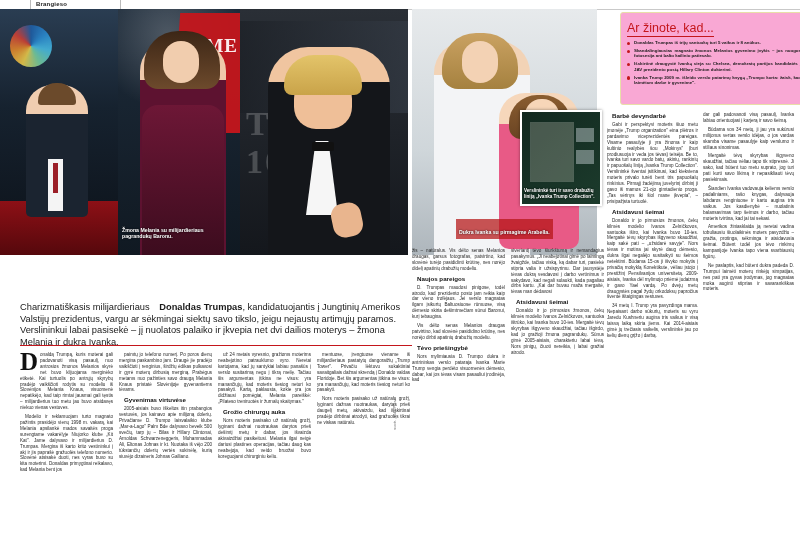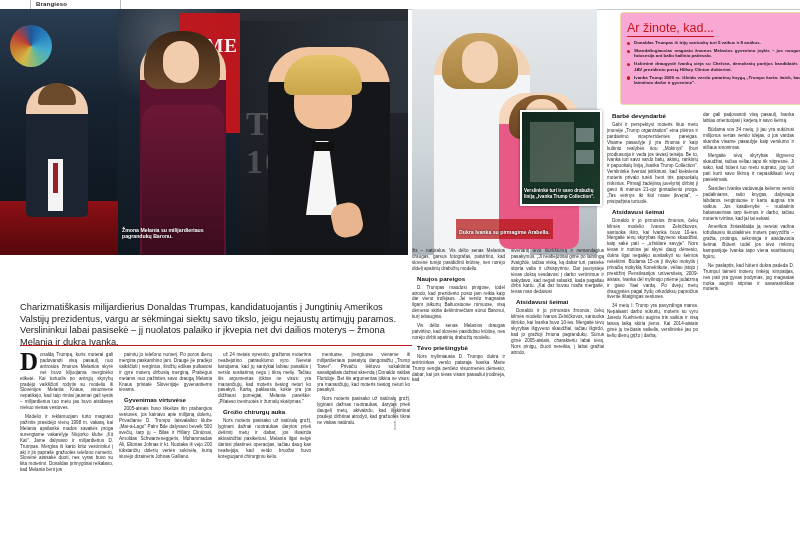--- a/index.html
+++ b/index.html
@@ -112,21 +112,21 @@
   .headline{
     position:absolute;left:20px;top:258px;width:392px;height:40px;
     font-size:39px;font-weight:bold;line-height:40px;letter-spacing:-1.2px;
     color:#111;white-space:nowrap;
   }
   .headline .hl-orange{color:#f5a11d;}
   .standfirst{
     position:absolute;left:20px;top:302px;width:392px;
     font-size:9.3px;line-height:11.6px;color:#1a1a1a;
   }
-  .standfirst b{font-weight:normal;}
+  .standfirst b{font-weight:bold;margin-left:7px;}
   .rule-red{position:absolute;left:20px;top:345px;width:392px;height:1.4px;background:#c4161c;}
 
   
   .col{position:absolute;font-size:4.6px;line-height:5.9px;color:#2a2a2a;text-align:justify;}
   .col p{margin:0 0 3px 0;text-indent:5px;}
   .col p.noind{text-indent:0;}
   .sub{font-size:6.2px;font-weight:bold;color:#111;margin:5px 0 2.5px 0;line-height:7px;text-indent:0;}
   .dropcap{float:left;font-size:25px;line-height:20px;font-weight:bold;color:#111;
     margin:0 2px -1px 0;font-family:"Liberation Serif",serif;}
 
@@ -226,21 +226,21 @@
   <div class="inset">
     <div class="win"></div>
     <div class="winframe"></div>
     <div class="panel"></div>
     <div class="panel2"></div>
   </div>
   <div class="inset-cap">Verslininkė turi ir savo drabužių liniją „Ivanka Trump Collection".</div>
 
 
   <div class="standfirst">
-    <span>Charizmatiškasis milijardierius </span><b>Donaldas Trumpas</b><span>, kandidatuojantis į Jungtinių Amerikos Valstijų prezidentus, vargu ar sėkmingai siektų savo tikslo, jeigu nejaustų artimųjų paramos. Verslininkui labai pasisekė – jį nuolatos palaiko ir įkvepia net dvi dailios moterys – žmona Melania ir dukra Ivanka.</span>
+    <span>Charizmatiškasis milijardieriaus </span><b>Donaldas Trumpas</b><span>, kandidatuojantis į Jungtinių Amerikos Valstijų prezidentus, vargu ar sėkmingai siektų savo tikslo, jeigu nejaustų artimųjų paramos. Verslininkui labai pasisekė – jį nuolatos palaiko ir įkvepia net dvi dailios moterys – žmona Melania ir dukra Ivanka.</span>
   </div>
   <div class="rule-red"></div>
 
   <div class="col c1">
     <p class="noind"><span class="dropcap">D</span><span>onaldą Trumpą, kuris moterai gali padovanoti visą pasaulį, nuo antrosios žmonos Melanios skyrė net buvo klijuojama merginėko etiketė. Kai turtuolis po antrųjų skyrybų pradėjo vaikščioti rodytis su modeliu iš Slovėnijos Melania Knaus, visuomenė nepatikėjo, kad taip rimtai jausmai gali tęstis – milijardierius tuo metu jau buvo atsidavęs niekuo vienas vestuves.</span></p>
     <p>Modelio ir reklamuojam turto magnato pažintis prasidėjo vienų 1998 m. vakarą, kai Melania apsilankė mados savaités proga surengtame vakarėlyje Niujorko klube „Kit Kat". Jame dalyvavo ir milijardierius D. Trumpas. Mergina iš karto krito vestininkui į akį ir jis paprašė gražuolės telefono numerio. Slovėnė atsisakė duoti, nes vyras buvo su kita moterimi. Donaldas primygtinai reikalavo, kad Melania bent jos</p>
   </div>
 
   <div class="col c2">
     <p>paimtų jo telefono numerį. Po poros dienų mergina paskambino jam. Draugė jie pradėjo vaikščioti į renginius, širdžių ėdikas pulkavosi ir gyrė moterų dirbusią merginą. Prabėgus metams nuo pažinties savo draugą Melania Knaus pristatė Slovėnijoje gyvenantiems tėvams.</p>

